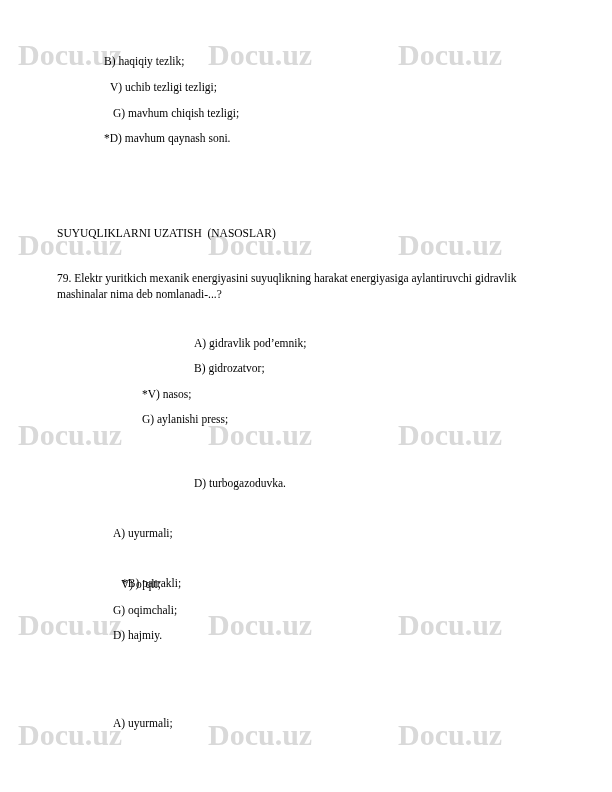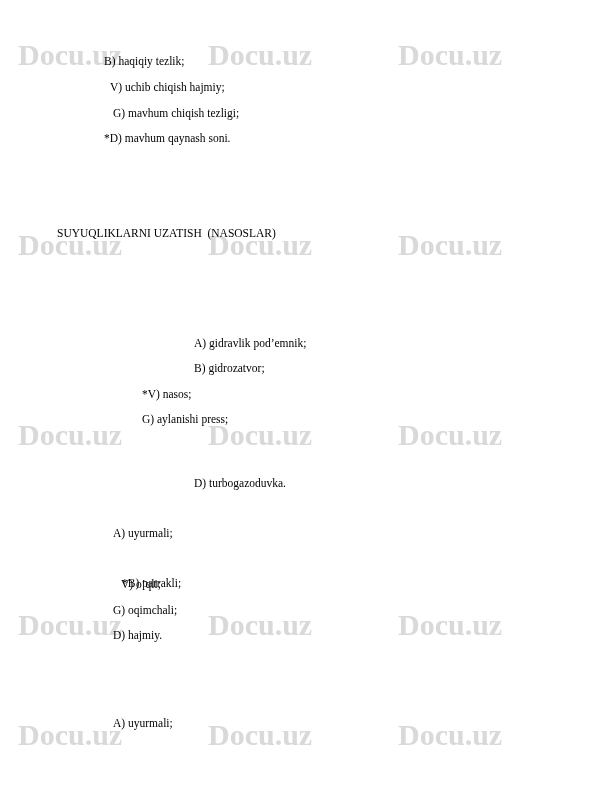--- a/index.html
+++ b/index.html
@@ -88,26 +88,27 @@
     <div class="wm" style="left:398px; top:608px;">Docu.uz</div>
 
     <div class="wm" style="left:18px; top:718px;">Docu.uz</div>
     <div class="wm" style="left:208px; top:718px;">Docu.uz</div>
     <div class="wm" style="left:398px; top:718px;">Docu.uz</div>
   </div>
 
   <div class="content">
 
     <div class="line" style="left:104px; top:54px;">B) haqiqiy tezlik;</div>
-    <div class="line" style="left:110px; top:80px;">V) uchib chiqish hajmiy;</div>
+    <div class="line" style="left:110px; top:80px;">V) uchib tezligi tezligi;</div>
     <div class="line" style="left:113px; top:106px;">G) mavhum chiqish tezligi;</div>
     <div class="line" style="left:104px; top:131px;">*D) mavhum qaynash soni.</div>
 
     <div class="line" style="left:57px; top:226px;">SUYUQLIKLARNI UZATISH  (NASOSLAR)</div>
 
+    <div class="para" style="left:57px; top:271px; width:512px;">79. Elektr yuritkich mexanik energiyasini suyuqlikning harakat energiyasiga aylantiruvchi gidravlik mashinalar nima deb nomlanadi-...?</div>
     <div class="line" style="left:194px; top:336px;text-align:right;">A) gidravlik pod’emnik;</div>
     <div class="line" style="left:194px; top:361px;">B) gidrozatvor;</div>
     <div class="line" style="left:142px; top:387px;">*V) nasos;</div>
     <div class="line" style="left:142px; top:412px;">G) aylanishi press;</div>
     <div class="line" style="left:194px; top:438px;margin-top:38px;">D) turbogazoduvka.</div>
 
     <div class="line" style="left:113px; top:526px;">A) uyurmali;</div>
     <div class="line" style="left:122px; top:576px;">*B) parrakli;</div>
     <div class="line" style="left:121px; top:577px;">V) o’qli;</div>
     <div class="line" style="left:113px; top:603px;">G) oqimchali;</div>

